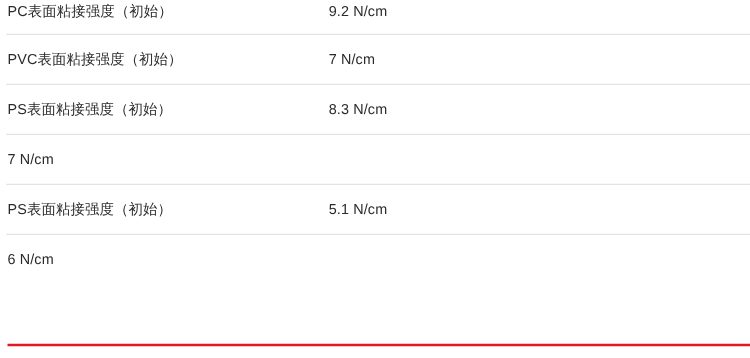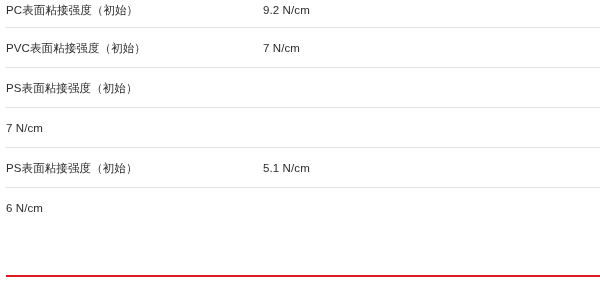--- a/index.html
+++ b/index.html
@@ -84,20 +84,21 @@
       <div class="spec-row">
         <div class="spec-label">PC表面粘接强度（初始）</div>
         <div class="spec-value">9.2 N/cm</div>
       </div>
       <div class="spec-row">
         <div class="spec-label">PVC表面粘接强度（初始）</div>
         <div class="spec-value">7 N/cm</div>
       </div>
       <div class="spec-row">
         <div class="spec-label">PS表面粘接强度（初始）</div>
+        <div class="spec-value">8.3 N/cm</div>
       </div>
       <div class="spec-row">
         <div class="spec-value">7 N/cm</div>
       </div>
       <div class="spec-row">
         <div class="spec-label">PS表面粘接强度（初始）</div>
         <div class="spec-value">5.1 N/cm</div>
       </div>
       <div class="spec-row">
         <div class="spec-value">6 N/cm</div>

